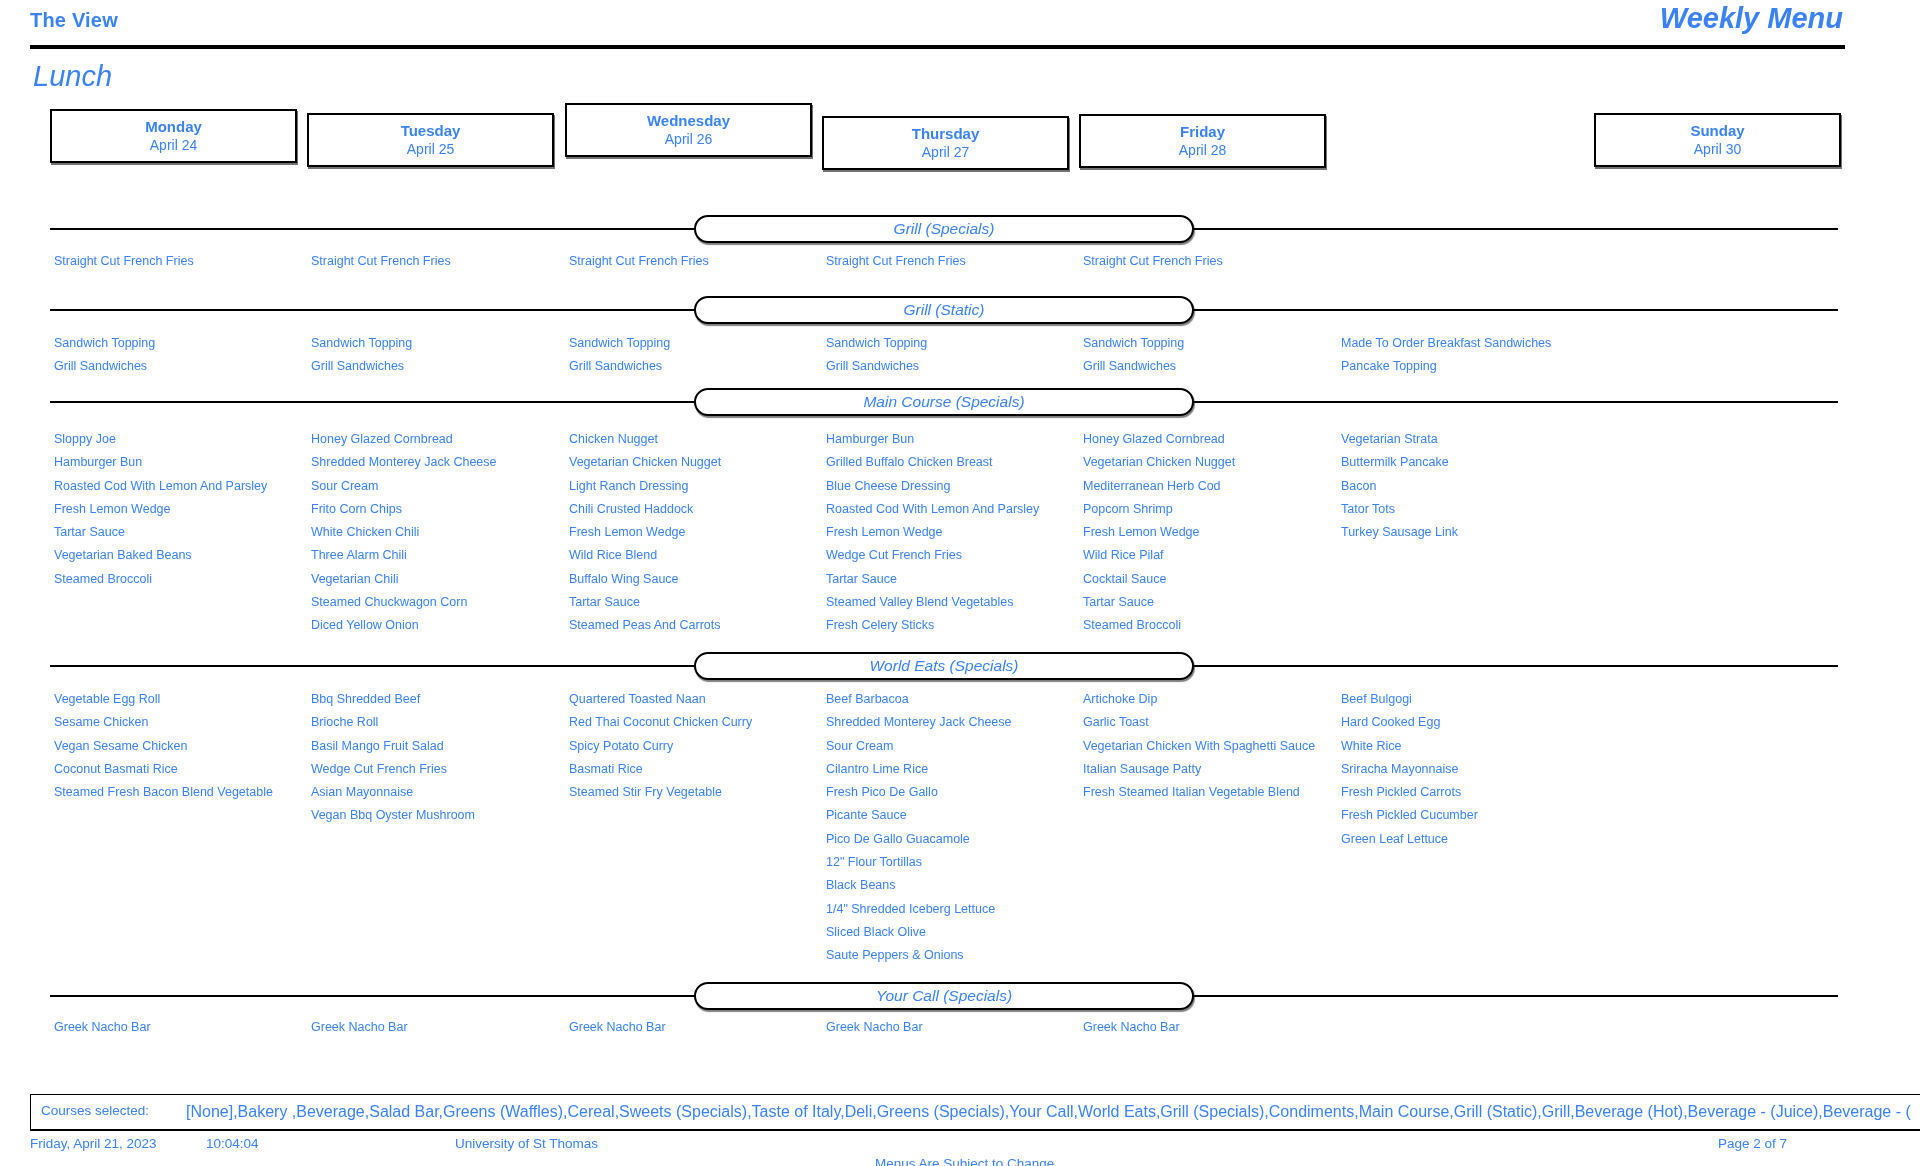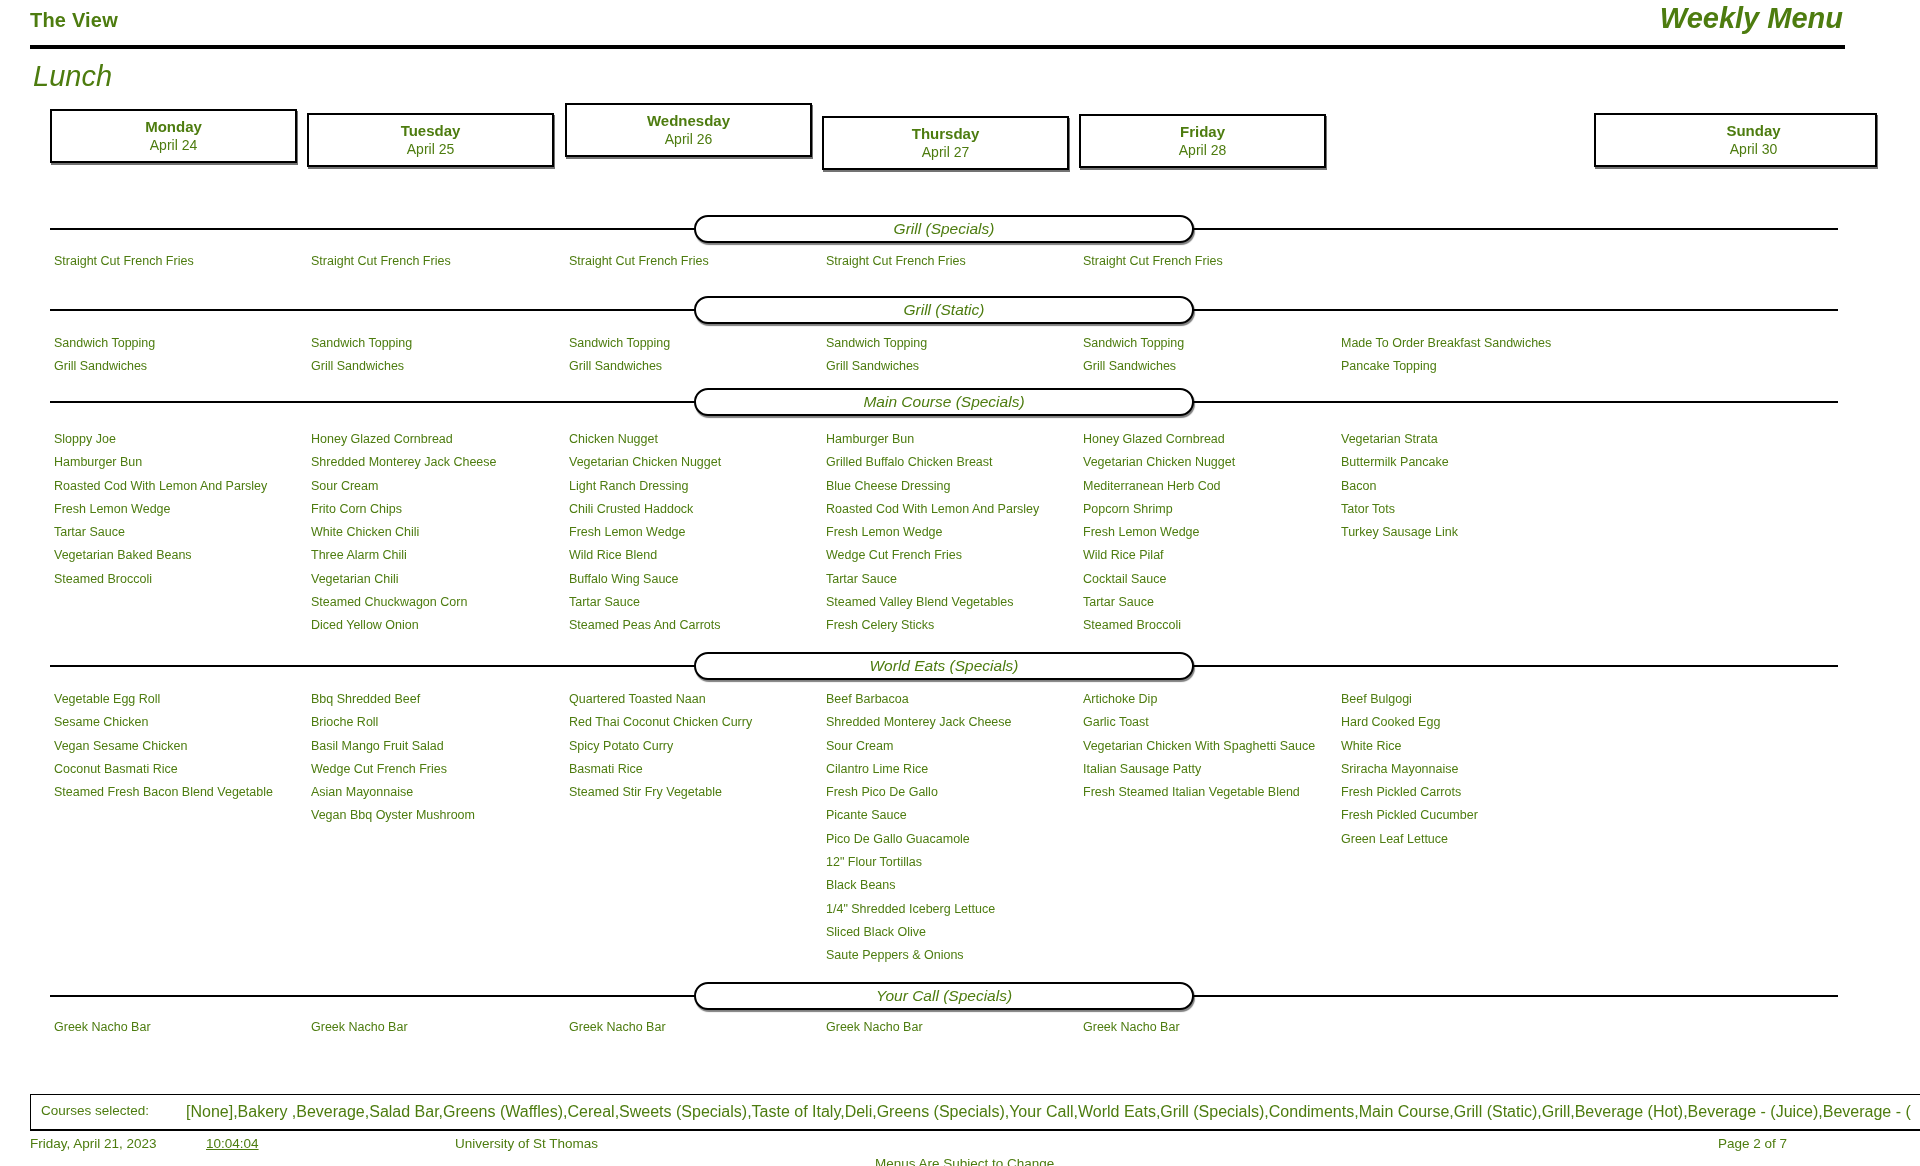--- a/index.html
+++ b/index.html
@@ -1,38 +1,38 @@
 <!DOCTYPE html>
 <html><head>
 <meta charset="utf-8">
 <style>
   html,body{margin:0;padding:0;background:#fff;}
   .page{position:relative;width:1920px;height:1166px;background:#ffffff;overflow:hidden;
-        font-family:"Liberation Sans", sans-serif;color:#4d7c0f;}
+        font-family:"Liberation Sans", sans-serif;color:#3b82f6;}
   .site-name{position:absolute;left:30px;top:9px;font-size:20px;font-weight:bold;letter-spacing:.2px;}
   .doc-title{position:absolute;right:77px;top:2px;font-size:29px;font-weight:bold;font-style:italic;}
   .header-rule{position:absolute;left:30px;top:45px;width:1815px;height:4px;background:#000;}
   .meal-title{position:absolute;left:33px;top:60px;font-size:29px;font-style:italic;}
   .day-box{position:absolute;width:243px;height:50px;border:2px solid #000;background:#fff;
            text-align:center;box-shadow:1px 2px 0 rgba(0,0,0,.55);}
   .day-name{font-size:15px;font-weight:bold;margin-top:7px;line-height:17px;}
   .day-date{font-size:14px;margin-top:2px;line-height:16px;}
   .section-line{position:absolute;left:50px;width:1788px;height:2px;background:#000;}
   .section-pill{position:absolute;left:694px;width:496px;height:24px;border:2px solid #000;
                 border-radius:14px;background:#fff;text-align:center;font-size:15.5px;
                 font-style:italic;line-height:24px;box-shadow:1px 2px 1px rgba(0,0,0,.5);}
   .menu-col{position:absolute;width:252px;}
   .menu-item{font-size:12.5px;line-height:23.3px;white-space:nowrap;padding-left:4px;}
   .courses-box{position:absolute;left:30px;top:1094px;width:1895px;height:34px;
                border:1px solid #000;border-bottom:2px solid #000;background:#fff;}
   .courses-label{position:absolute;left:10px;top:8px;font-size:13.5px;}
   .courses-value{position:absolute;left:155px;top:8px;font-size:16px;white-space:nowrap;}
   .footer-bar{position:absolute;left:0;top:1130px;width:1864px;height:36px;font-size:13.5px;}
   .footer-date{position:absolute;left:30px;top:6px;}
-  .footer-time{position:absolute;left:206px;top:6px;text-decoration:underline;}
+  .footer-time{position:absolute;left:206px;top:6px;}
   .footer-org{position:absolute;left:455px;top:6px;}
   .footer-note{position:absolute;left:875px;top:6px;margin-top:20px;}
   .footer-page{position:absolute;right:77px;top:6px;}
 </style>
 </head>
 <body>
 
 <div class="page">
   <div class="site-name">The View</div>
   <div class="doc-title">Weekly Menu</div>
@@ -64,21 +64,21 @@
       <div class="day-date">April 26</div>
     </div>
     <div class="day-box" style="left: 822px; top: 116px;">
       <div class="day-name">Thursday</div>
       <div class="day-date">April 27</div>
     </div>
     <div class="day-box" style="left: 1079px; top: 114px;">
       <div class="day-name">Friday</div>
       <div class="day-date">April 28</div>
     </div>
-    <div class="day-box" style="left: 1594px; top: 113px; padding-left: 36px;">
+    <div class="day-box" style="left: 1594px; top: 113px;">
       <div class="day-name">Sunday</div>
       <div class="day-date">April 30</div>
     </div>
     <div class="section-line" style="top: 228px;"></div>
     <div class="section-pill" style="top: 215px;">Grill (Specials)</div>
     <div class="menu-col" style="left: 50px; top: 250px;">
       <div class="menu-item">Straight Cut French Fries</div>
     </div>
     <div class="menu-col" style="left: 307px; top: 250px;">
       <div class="menu-item">Straight Cut French Fries</div>

